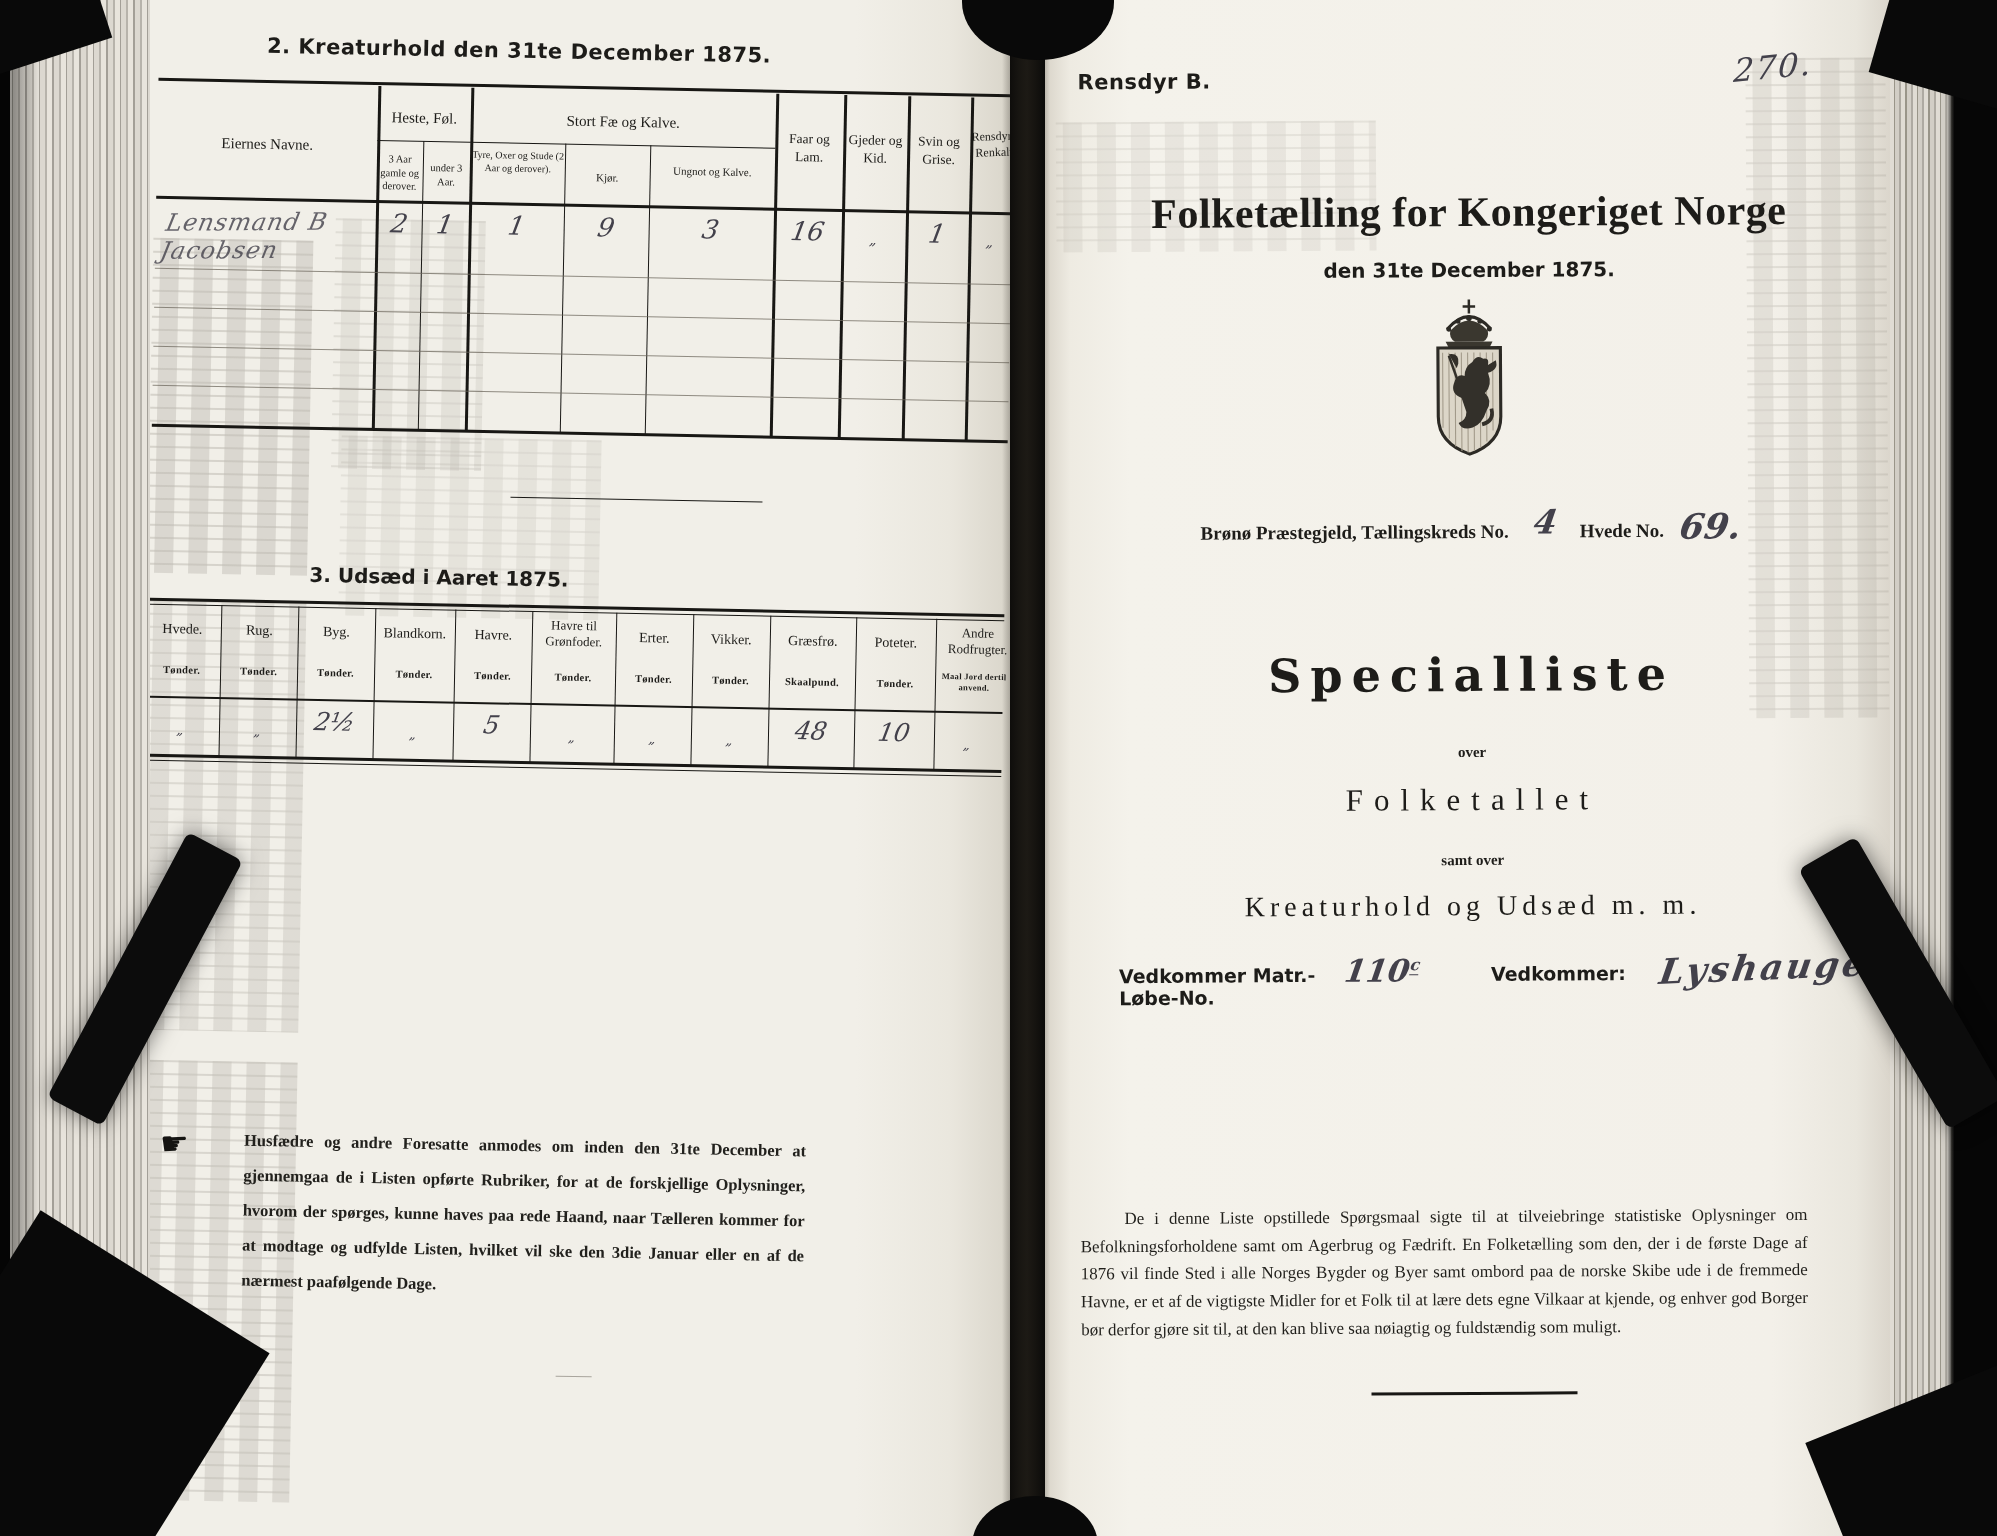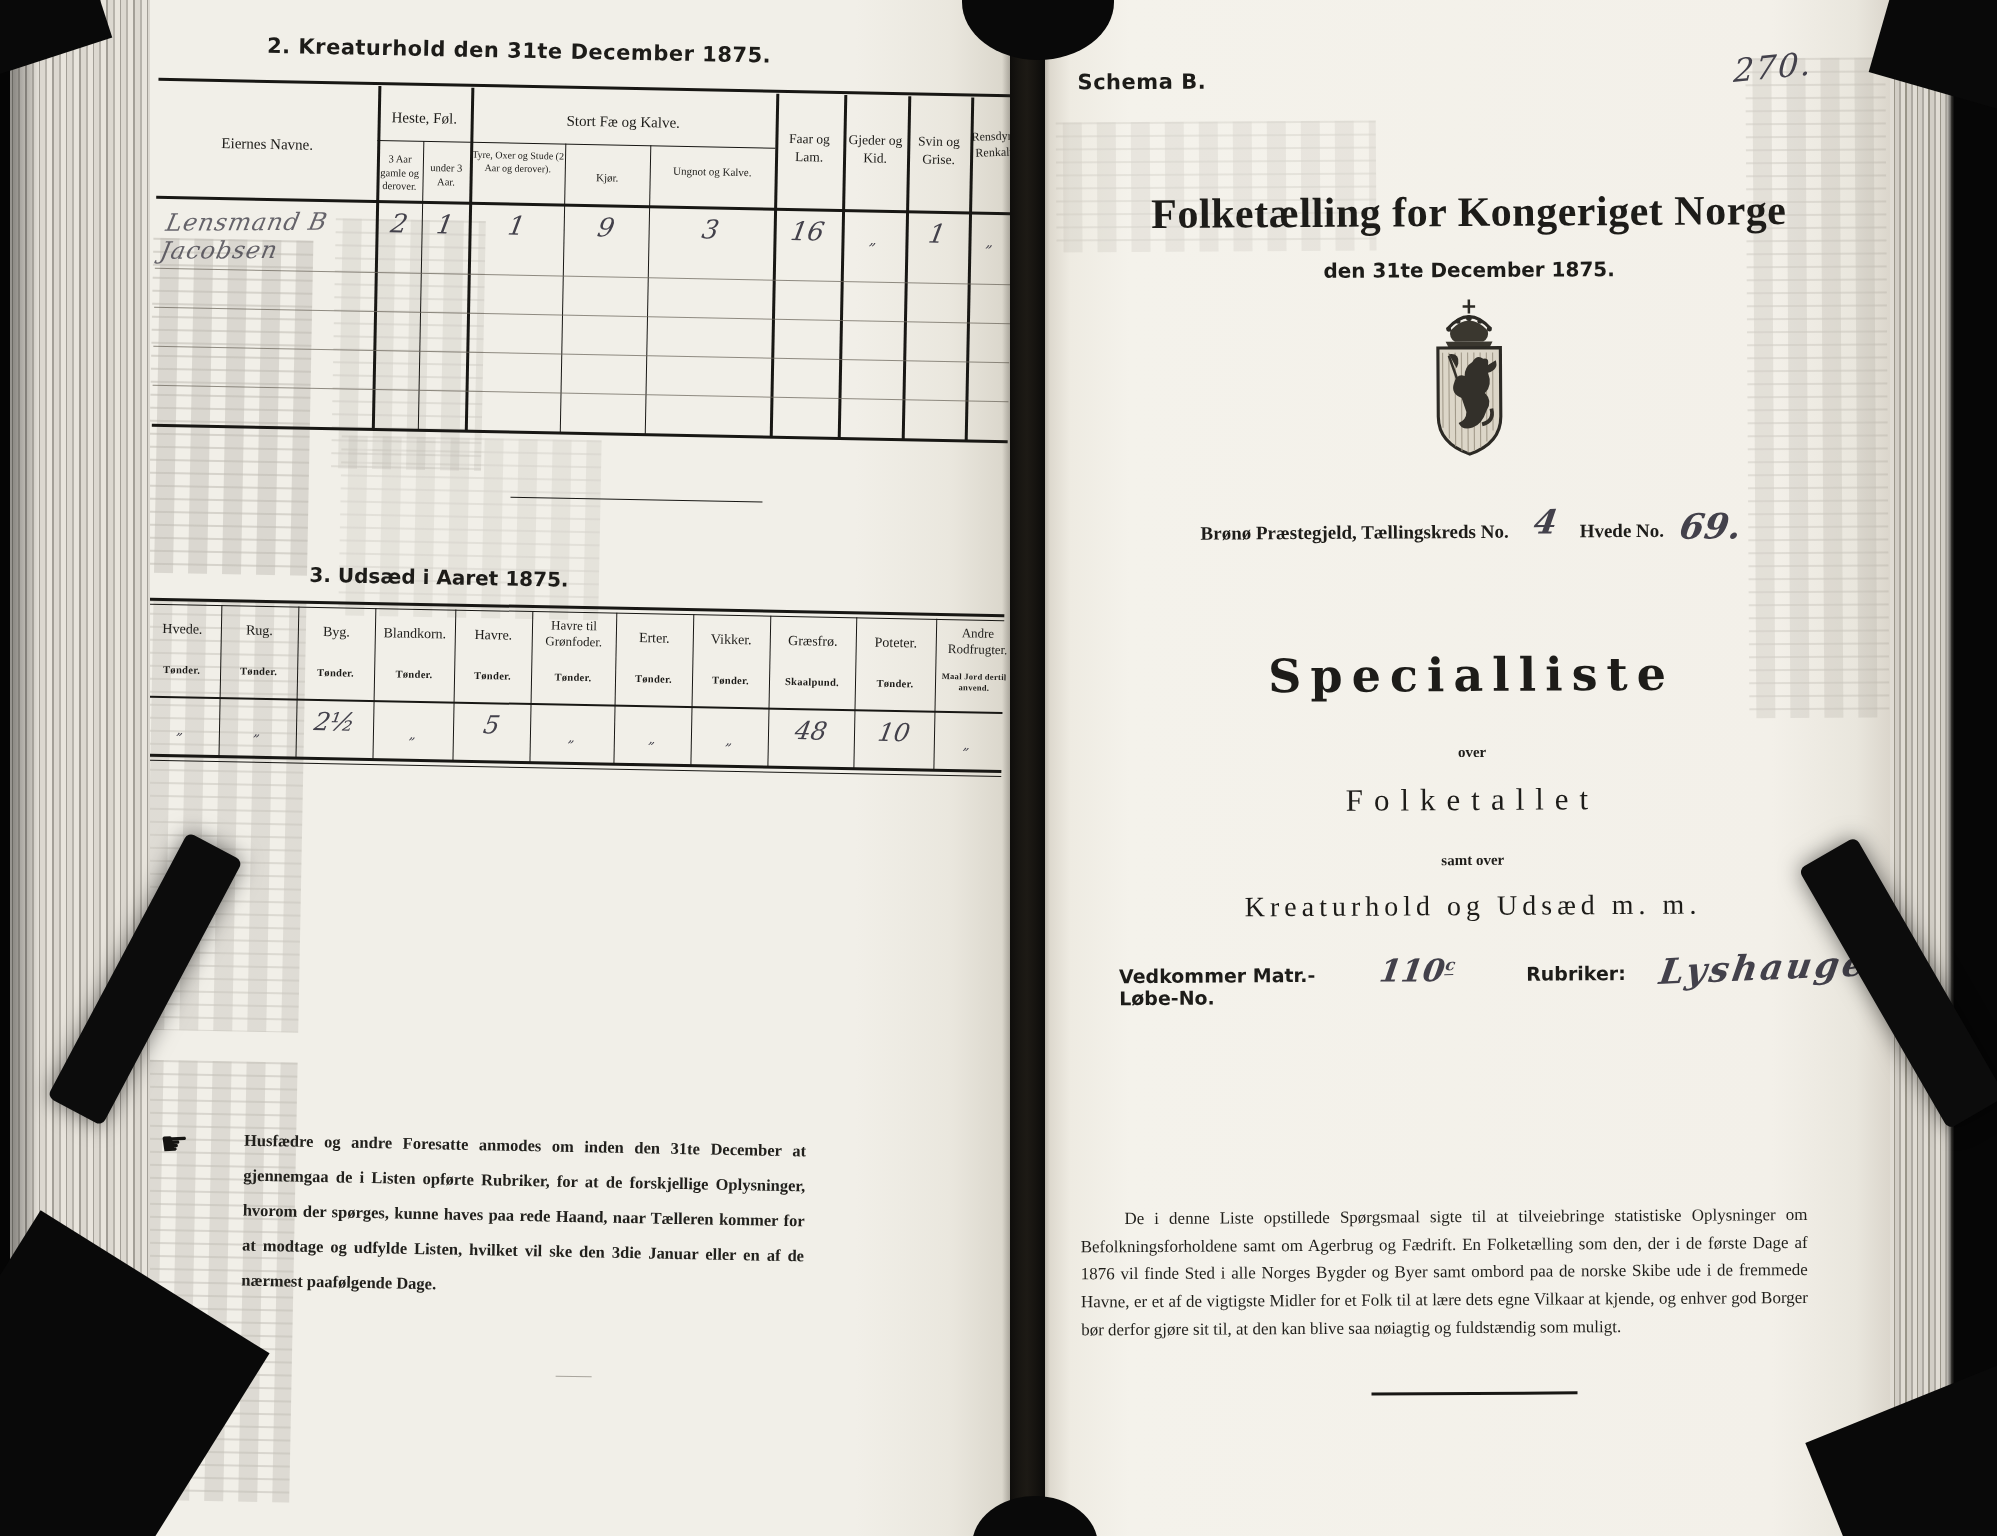--- a/index.html
+++ b/index.html
@@ -246,21 +246,21 @@
       <div class="hl soft" style="left:432px;top:1368px;width:36px;opacity:.55;"></div>
     </div>
   </div>
 
   <div class="page page-right">
     <div class="rp-rot">
 
       <div class="bleed" style="left:10px;top:120px;width:320px;height:130px;opacity:.2;"></div>
       <div class="bleed" style="left:700px;top:60px;width:140px;height:660px;opacity:.26;"></div>
 
-      <div class="schema sans">Schema B.</div>
+      <div class="schema sans">Rensdyr B.</div>
       <div class="pageno hw">270.</div>
 
       <div class="rp-title">Folketælling for Kongeriget Norge</div>
       <div class="rp-date">den 31te December 1875.</div>
 
       <div class="coat">
         <svg width="100" height="185" viewBox="0 0 64 118">
           <g stroke="#2c2a25" fill="none" stroke-width="1.6">
             <path d="M32 2 v9 M28 6.5 h8"></path>
           </g>
@@ -292,21 +292,21 @@
 
       <div class="speclist">Specialliste</div>
       <div class="small-between" style="top:744px;">over</div>
       <div class="folketallet">Folketallet</div>
       <div class="small-between" style="top:852px;">samt over</div>
       <div class="kreatur">Kreaturhold og Udsæd m. m.</div>
 
       <div class="matr sans">
         <span>Vedkommer Matr.-Løbe-No.</span>
         <span class="hw hw-matr"><span>110</span><sup>c</sup></span>
-        <span class="bosted-label">Rubriker:</span>
+        <span class="bosted-label">Vedkommer:</span>
         <span class="hw hw-bosted">Lyshaugen</span>
       </div>
 
       <div class="rp-par">De i denne Liste opstillede Spørgsmaal sigte til at tilveiebringe statistiske Oplysninger om Befolkningsforholdene samt om Agerbrug og Fædrift.   En Folketælling som den, der i de første Dage af 1876 vil finde Sted i alle Norges Bygder og Byer samt ombord paa de norske Skibe ude i de fremmede Havne, er et af de vigtigste Midler for et Folk til at lære dets egne Vilkaar at kjende, og enhver god Borger bør derfor gjøre sit til, at den kan blive saa nøiagtig og fuldstændig som muligt.</div>
       <div class="hl rp-rule"></div>
     </div>
   </div>
 
   <div class="gutter"></div>
   <div class="notch-top"></div>

